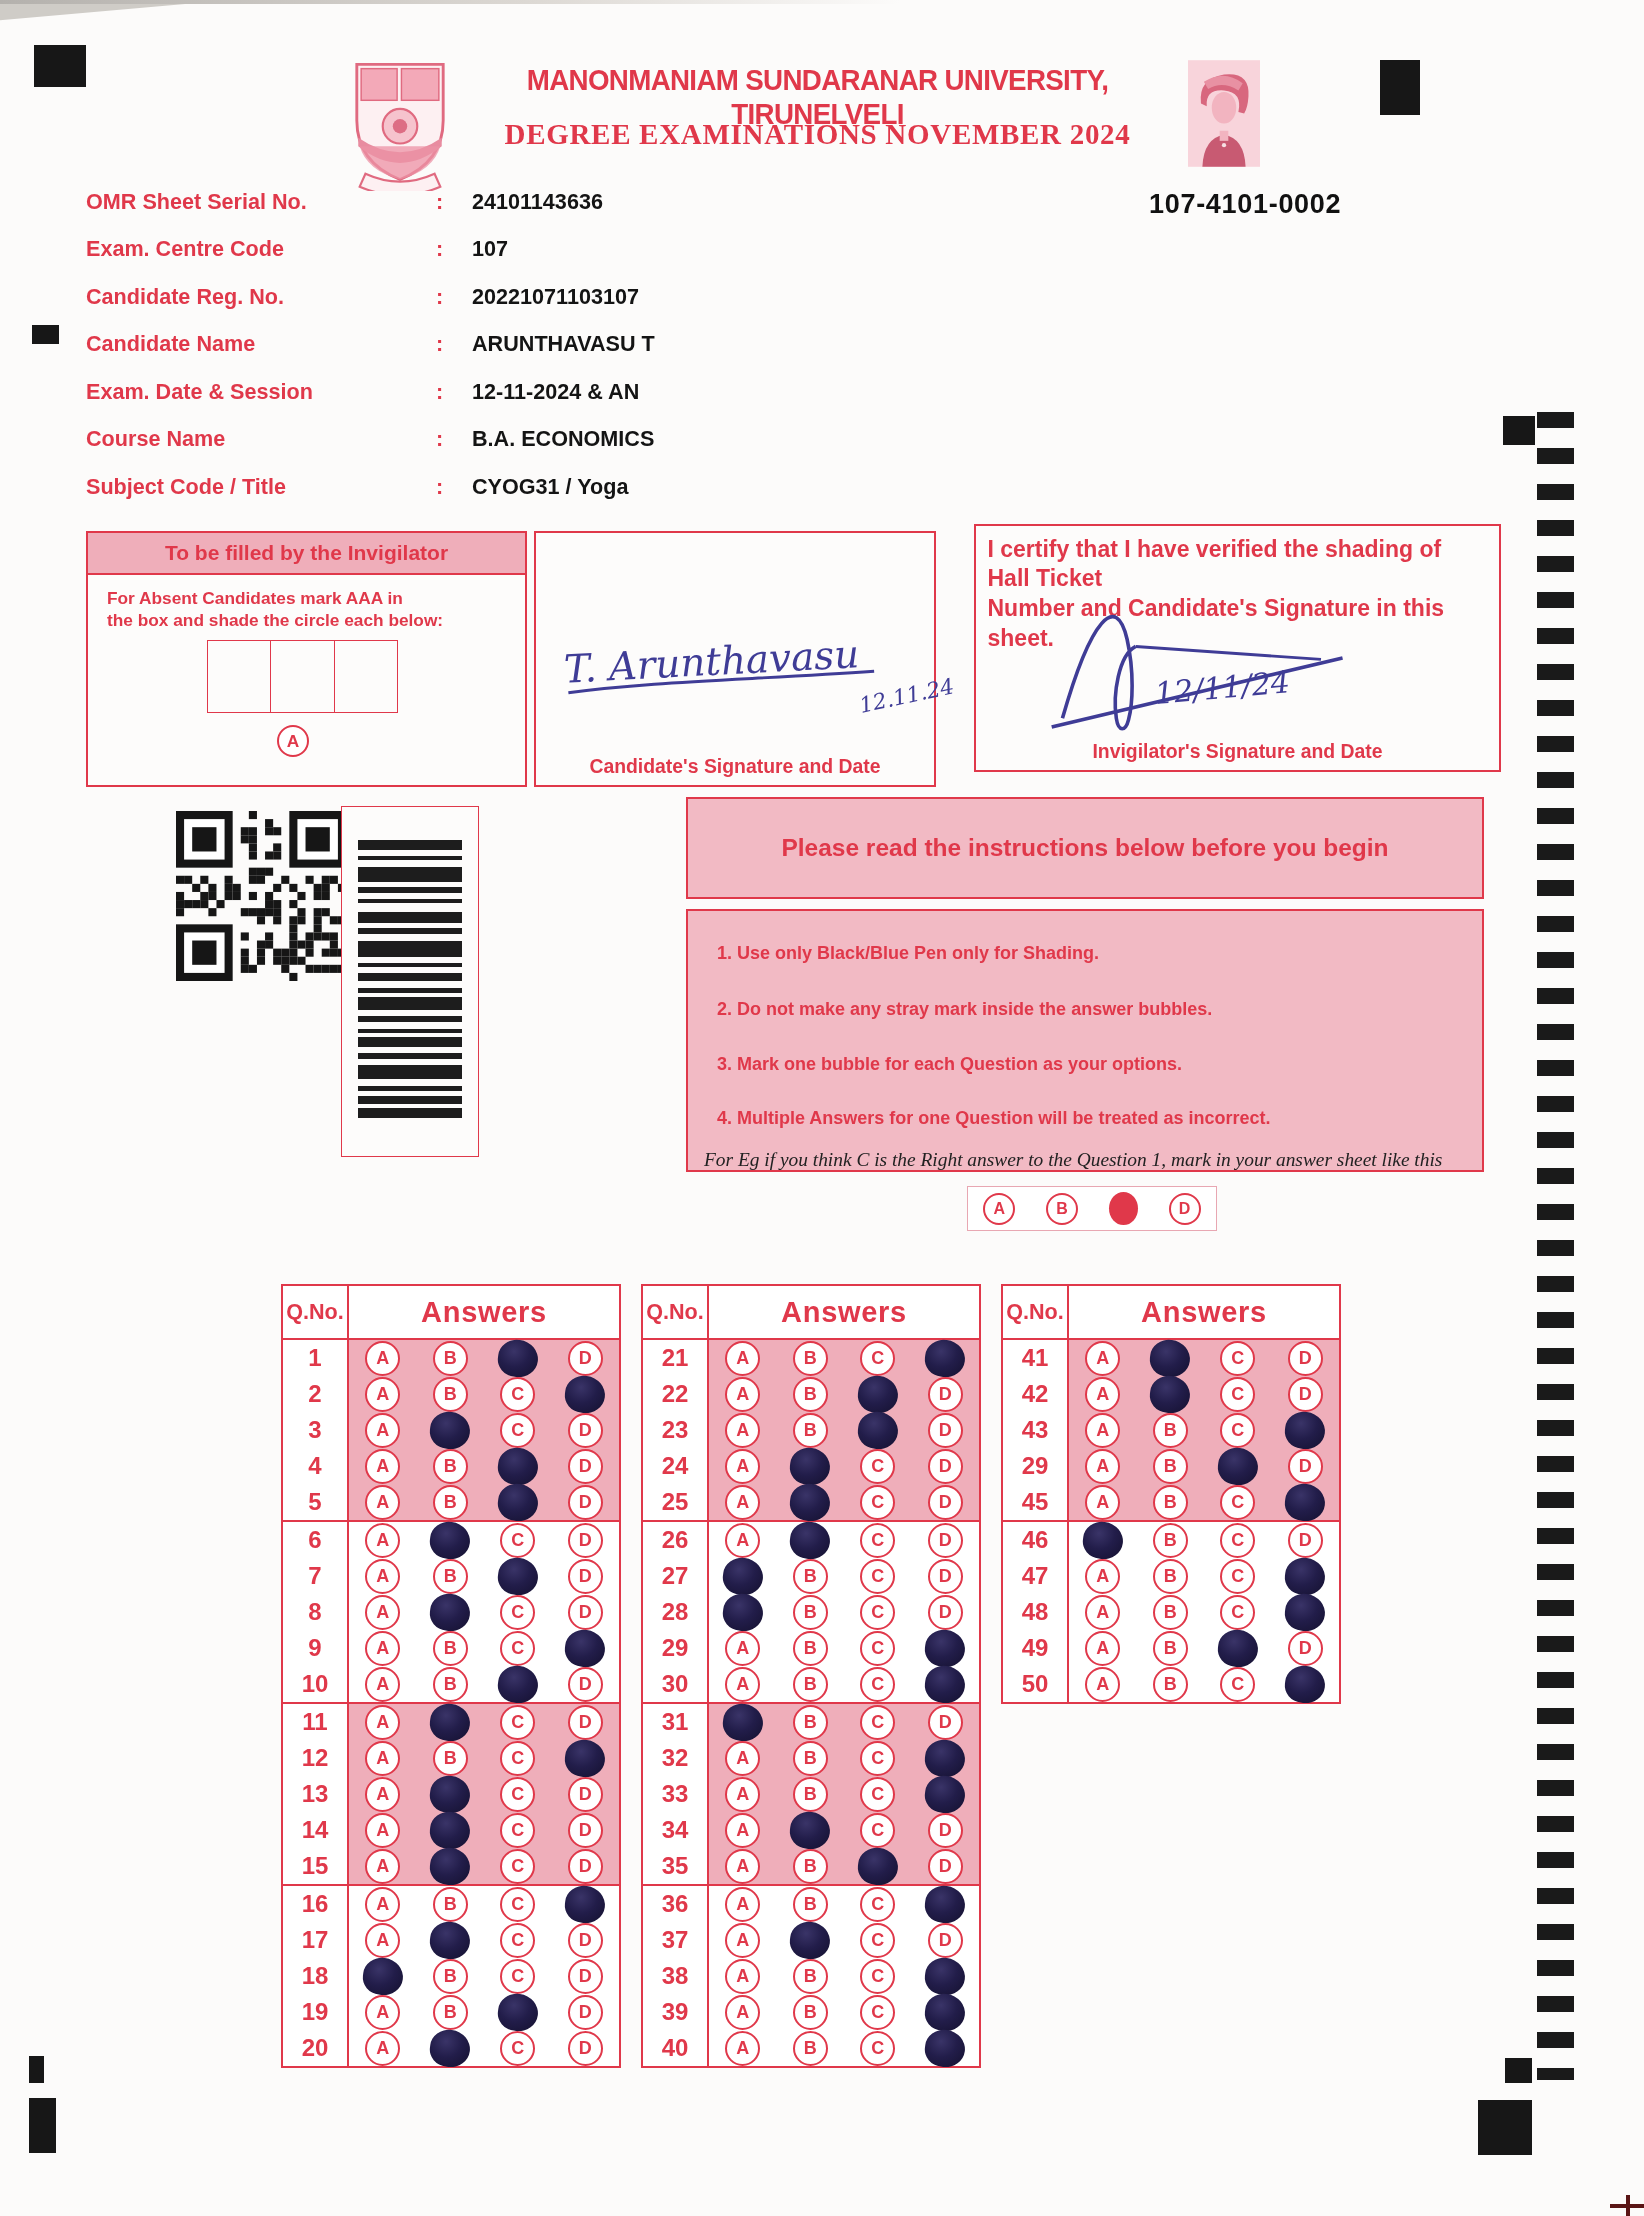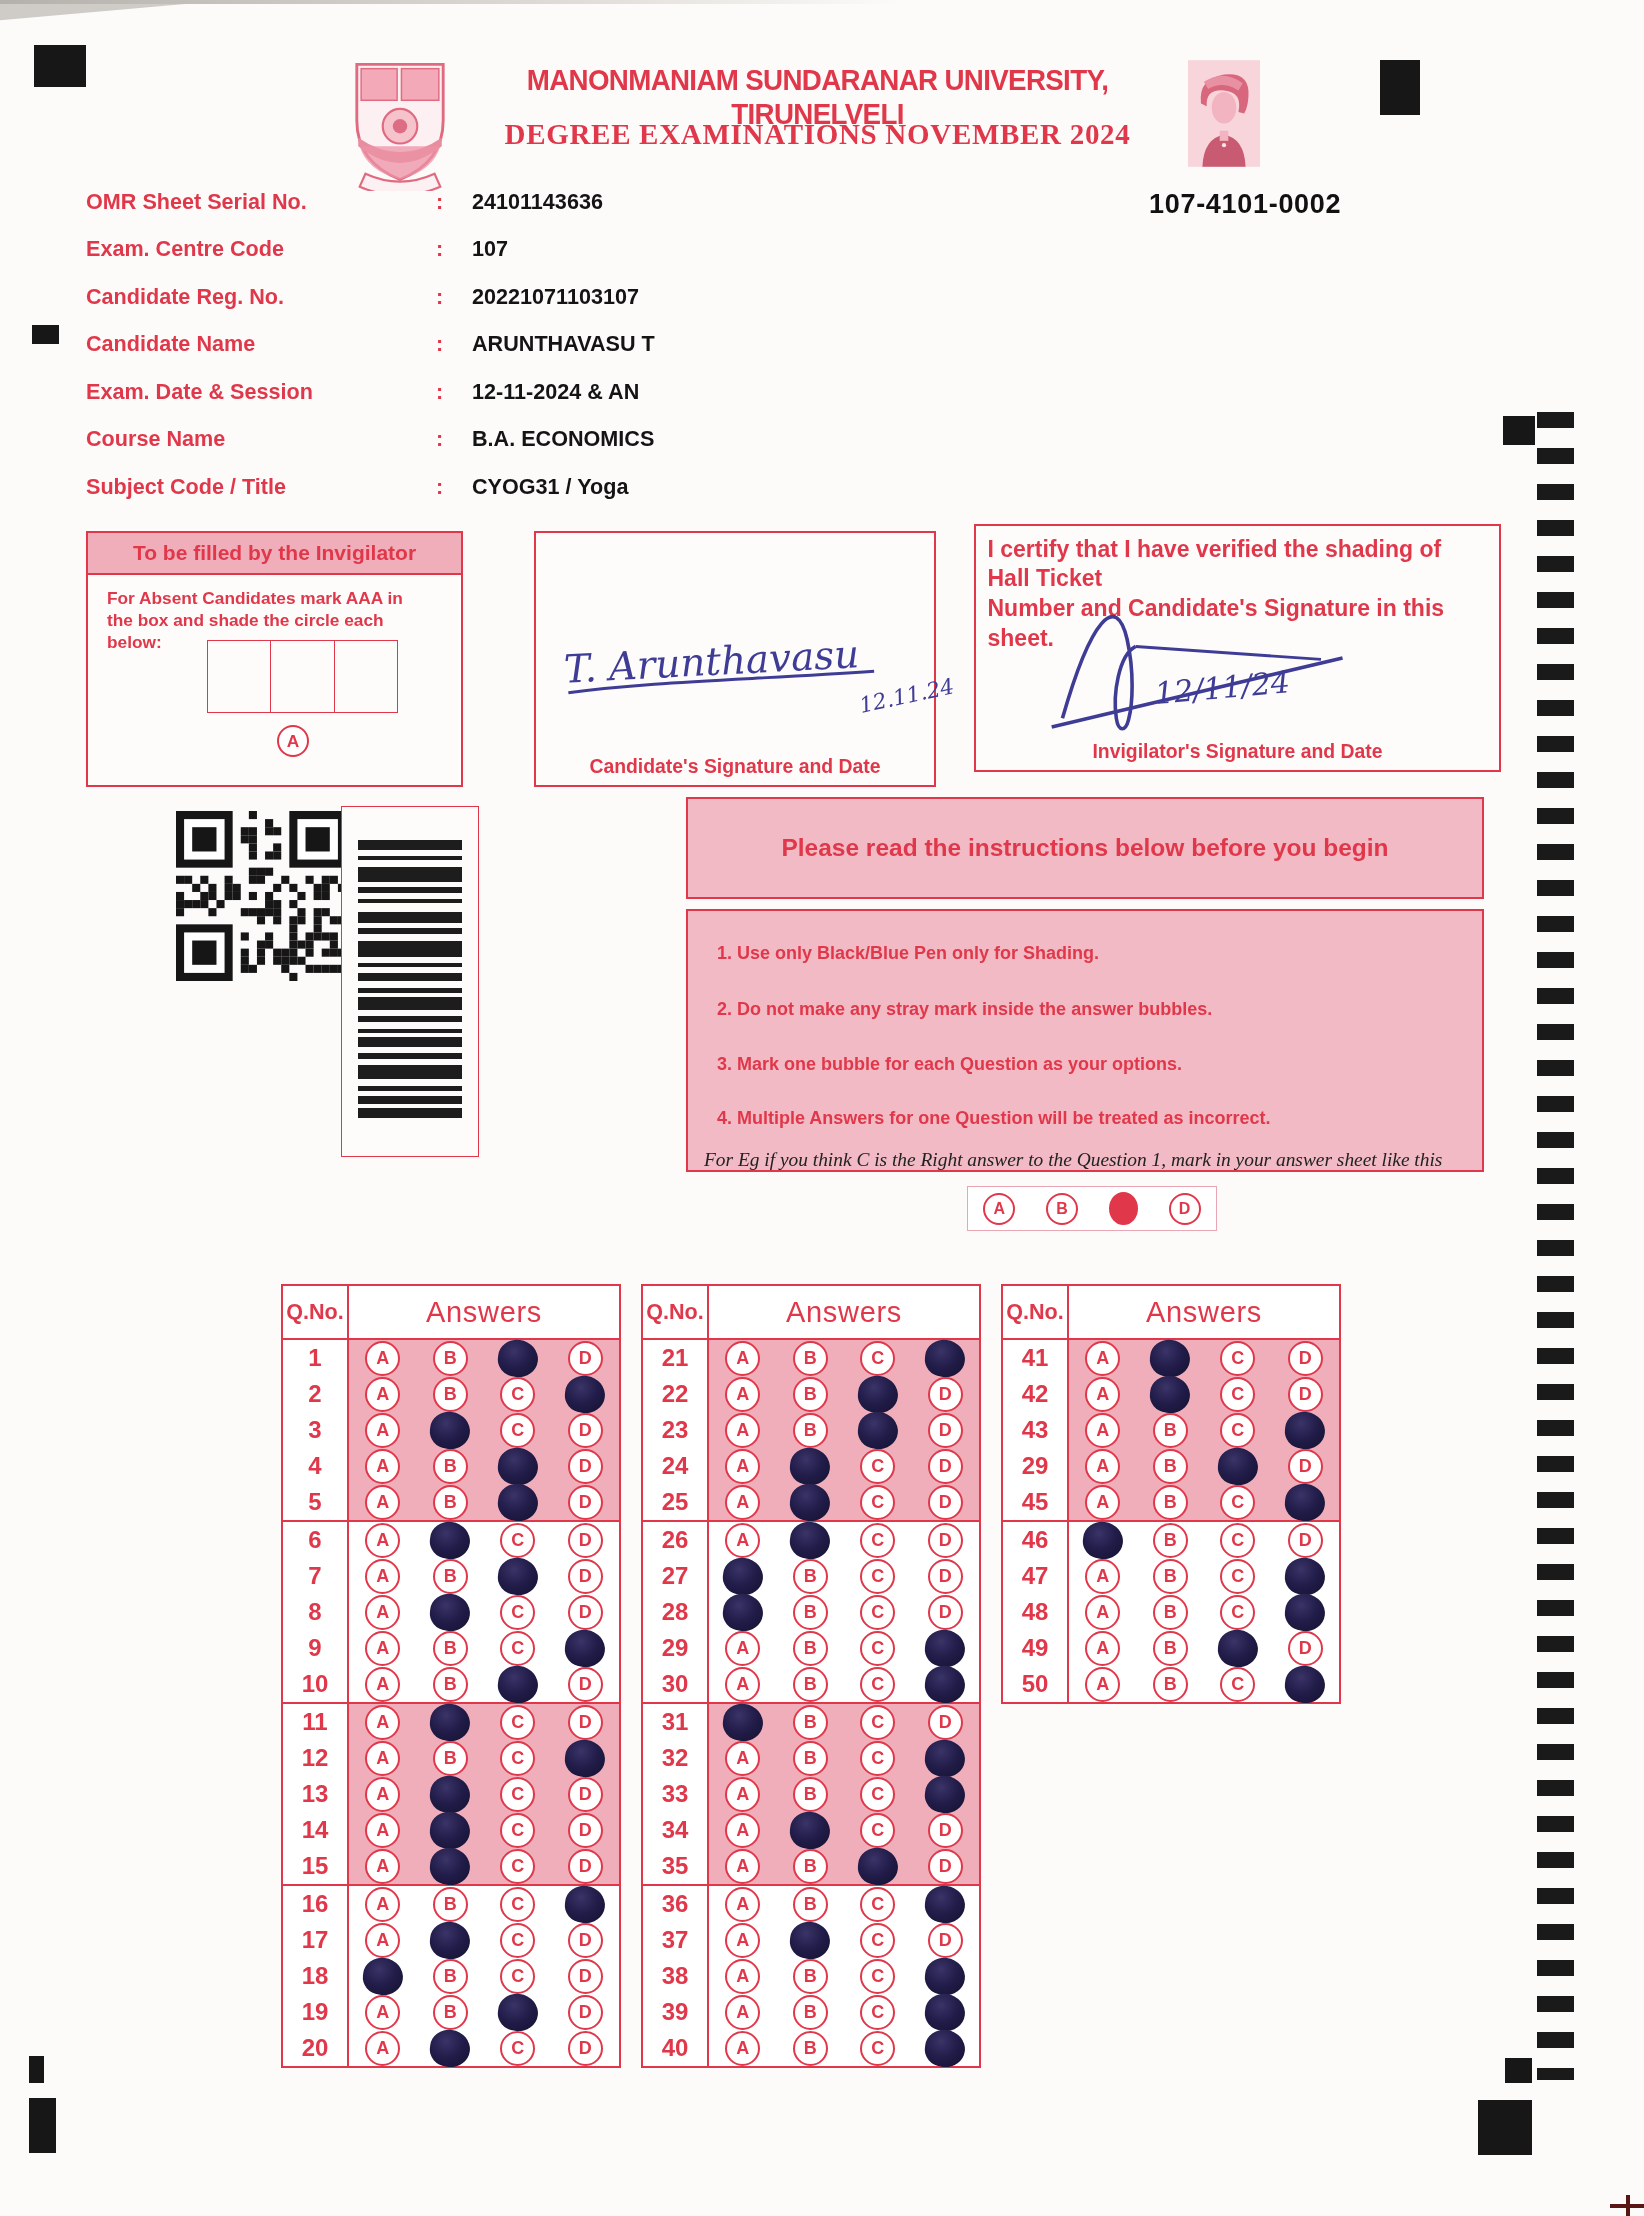--- a/index.html
+++ b/index.html
@@ -75,21 +75,21 @@
     box-sizing:border-box;background:#fdfcfb;overflow:hidden;}
   .barcode-inner{position:absolute;left:16px;top:33px;width:104px;height:278px;overflow:hidden;}
   .bc-bar{background:#1d1d1d;width:100%;}
 
   
   .atable{position:absolute;width:340px;border:2.2px solid var(--red);background:#fff;box-sizing:border-box;text-align:center;}
   .thead{display:flex;height:52px;}
   .qhead{width:66px;border-right:2.2px solid var(--red);display:flex;align-items:center;
     justify-content:center;color:var(--red);font-weight:bold;font-size:21.6px;box-sizing:border-box;}
   .ahead{flex:1;display:flex;align-items:center;justify-content:center;color:var(--red);
-    font-weight:normal;font-size:29px;letter-spacing:0.7px;}
+    font-weight:bold;font-size:29px;letter-spacing:0.7px;}
   .band{border-top:2.2px solid var(--red);}
   .trow{display:flex;height:36px;}
   .qcell{width:66px;border-right:2.2px solid var(--red);display:flex;align-items:center;
     justify-content:center;color:var(--red);font-weight:bold;font-size:24px;box-sizing:border-box;}
   .acell{flex:1;display:flex;align-items:center;}
   .band.shaded .acell{background:var(--pink);}
   .slot{position:relative;flex:1;display:flex;align-items:center;justify-content:center;height:100%;}
   .bubble{width:35px;height:35px;border:2.5px solid var(--red);border-radius:50%;color:var(--red);
     font-weight:bold;font-size:18px;display:flex;align-items:center;justify-content:center;
     background:#fff;box-sizing:border-box;}
@@ -185,21 +185,21 @@
     <span class="lbl">Course Name</span>
       <span class="colon">:</span>
       <span class="val">B.A. ECONOMICS</span>
   </div>
   <div class="frow" style="top:474px;">
     <span class="lbl">Subject Code / Title</span>
       <span class="colon">:</span>
       <span class="val">CYOG31 / Yoga</span>
   </div>
 
-  <div class="abs rbox" style="left:86px;top:531px;width:377px;height:256px;">
+  <div class="abs rbox" style="left:86px;top:531px;width:441px;height:256px;">
     <div class="invig-head">To be filled by the Invigilator</div>
     <div class="invig-text">
       <span>For Absent Candidates mark AAA in</span><br>
       <span>the box and shade the circle each below:</span>
     </div>
     <div class="aaa-box">
         <div></div>
         <div></div>
         <div></div>
       </div>

